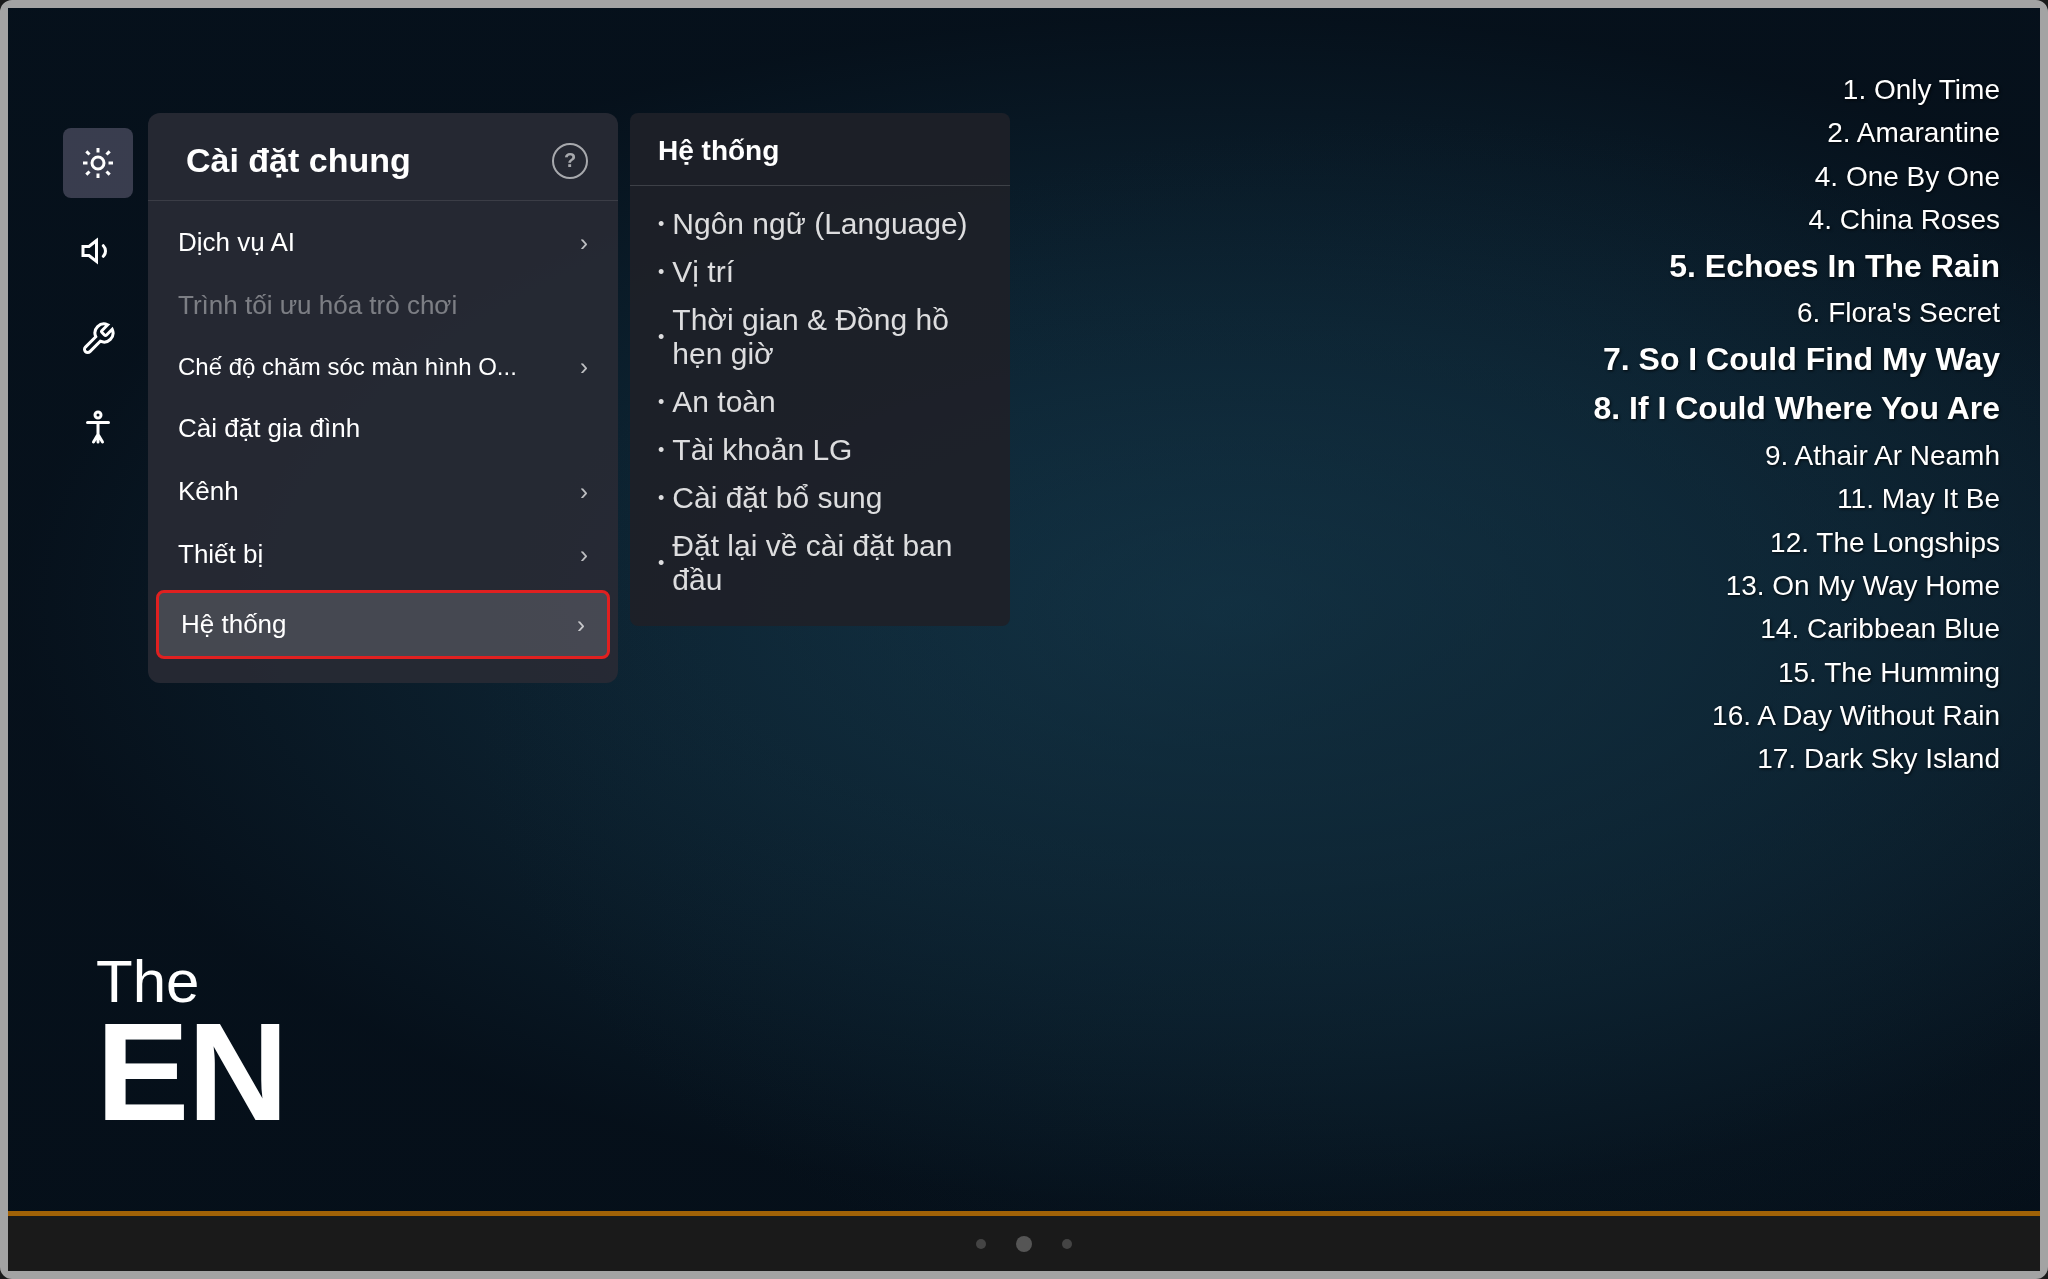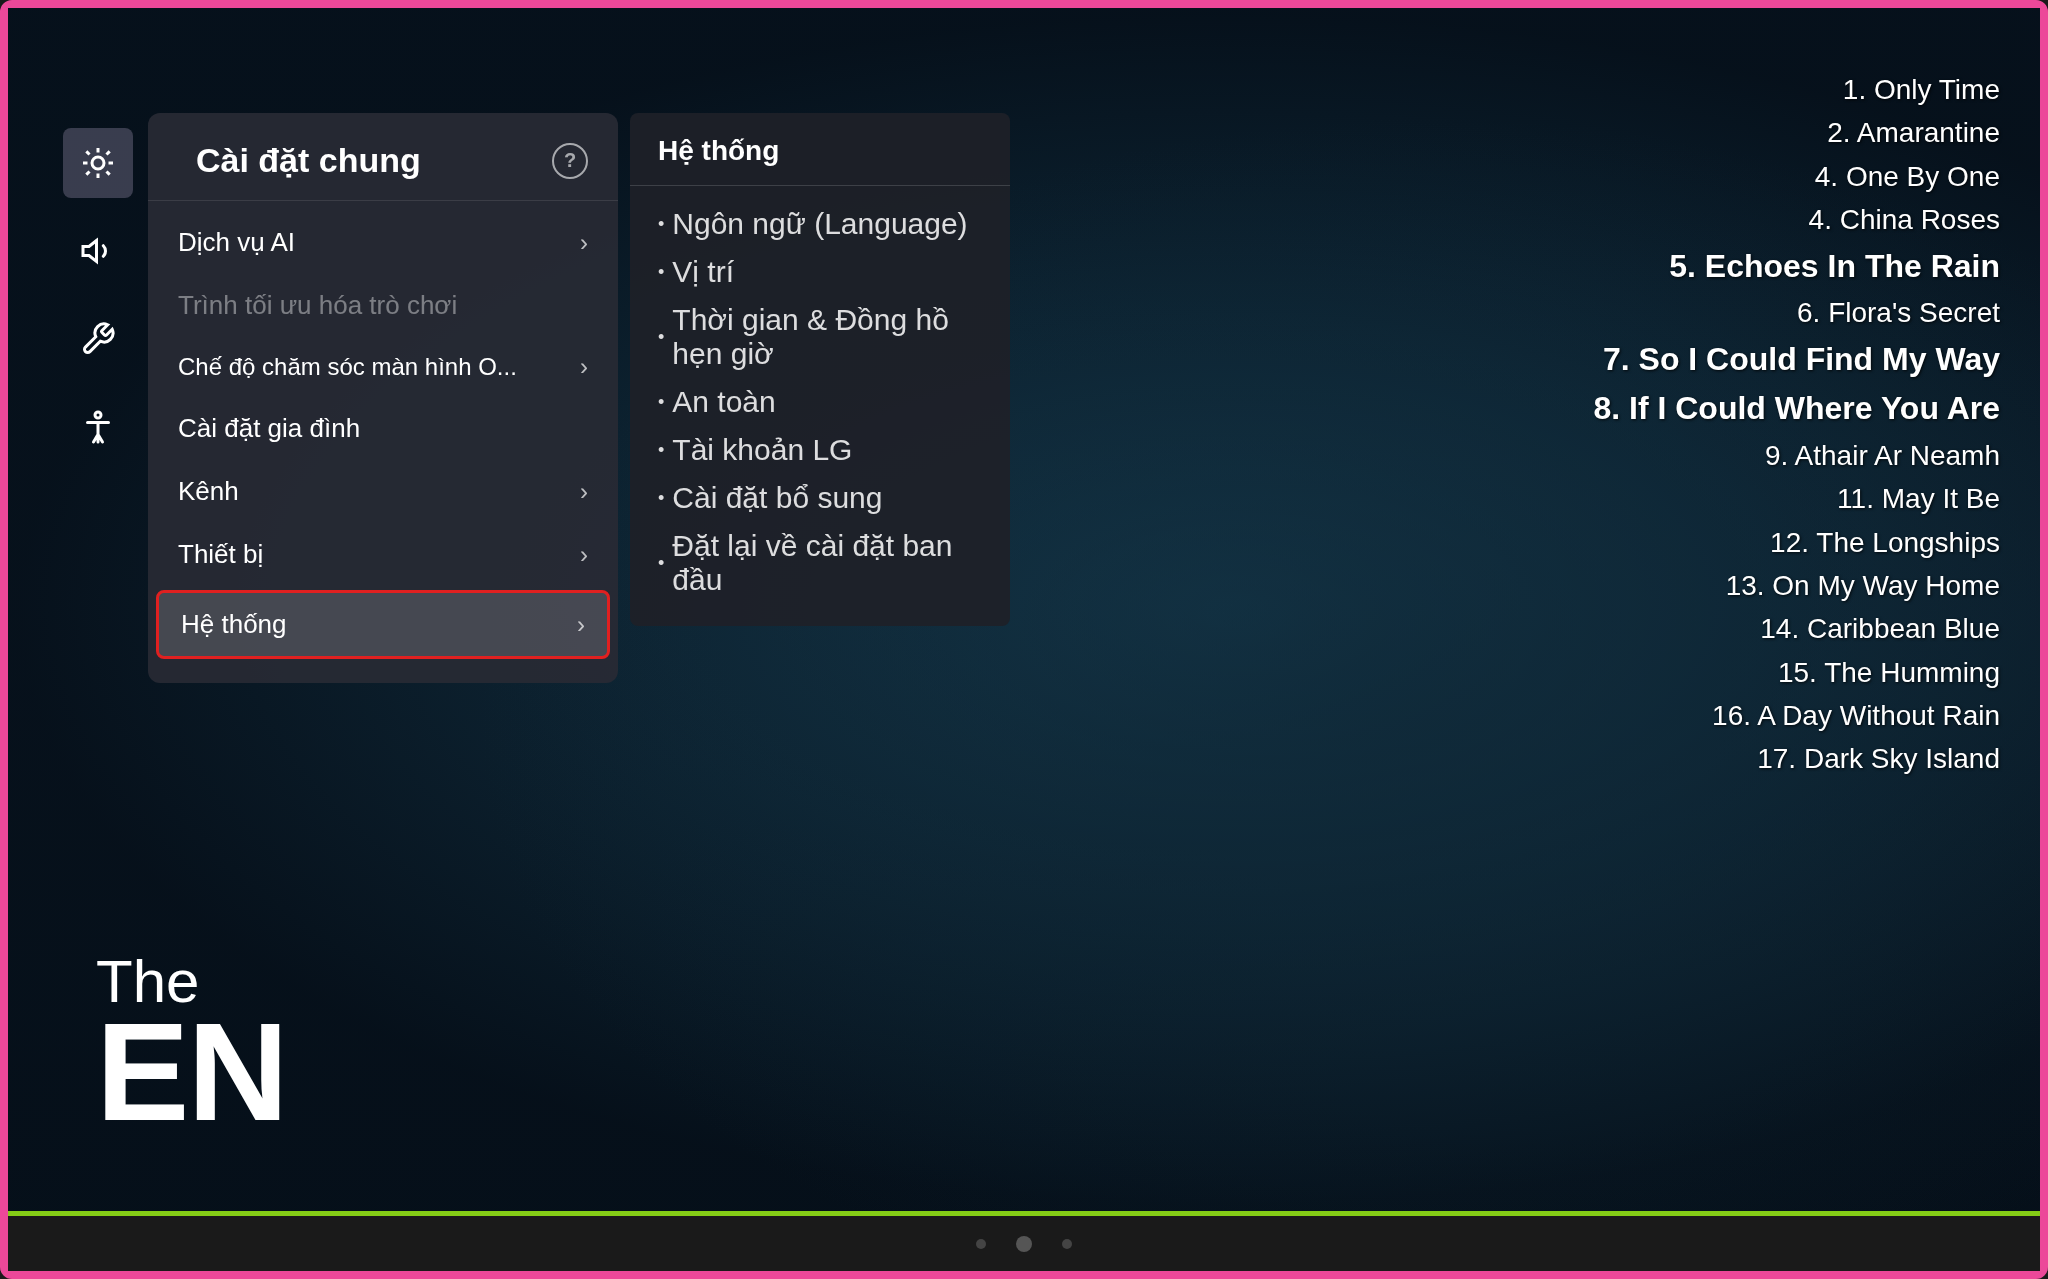--- a/index.html
+++ b/index.html
@@ -9,22 +9,22 @@
       height: 1279px;
       overflow: hidden;
       background: #1a1a1a;
       font-family: 'LG Smart', 'Segoe UI', Arial, sans-serif;
     }
 
     .tv-frame {
       width: 100%;
       height: 100%;
       position: relative;
-      background: #84cc16;
-      border: 8px solid #ec4899;
+      background: #a16207;
+      border: 8px solid #a3a3a3;
       border-radius: 12px;
     }
 
     .tv-screen {
       width: 100%;
       height: calc(100% - 60px);
       position: relative;
       overflow: hidden;
       background: linear-gradient(135deg, #1a3a4a 0%, #0d2535 30%, #162030 60%, #0a1520 100%);
     }
@@ -136,21 +136,21 @@
       background: rgba(40, 42, 52, 0.92);
       border-radius: 12px;
       z-index: 30;
       padding-bottom: 20px;
     }
 
     .settings-header {
       display: flex;
       align-items: center;
       justify-content: space-between;
-      padding: 28px 30px 20px 48px;
+      padding: 28px 30px 20px 38px;
       border-bottom: 1px solid rgba(255,255,255,0.1);
       margin-bottom: 10px;
     }
 
     .settings-title {
       color: white;
       font-size: 34px;
       font-weight: 600;
     }
 

